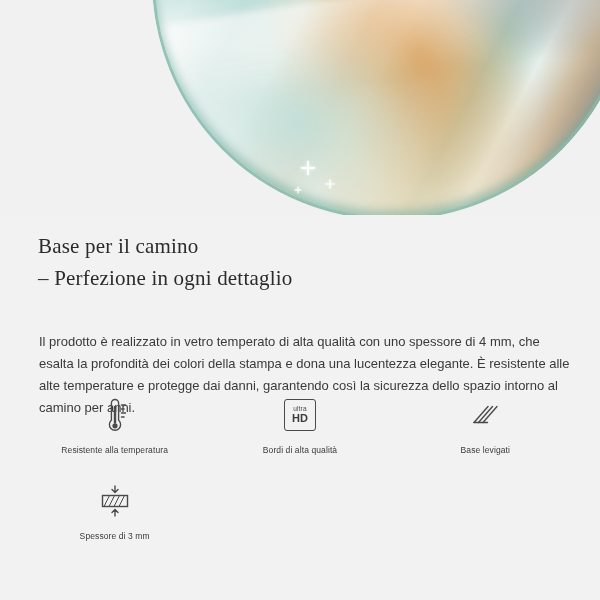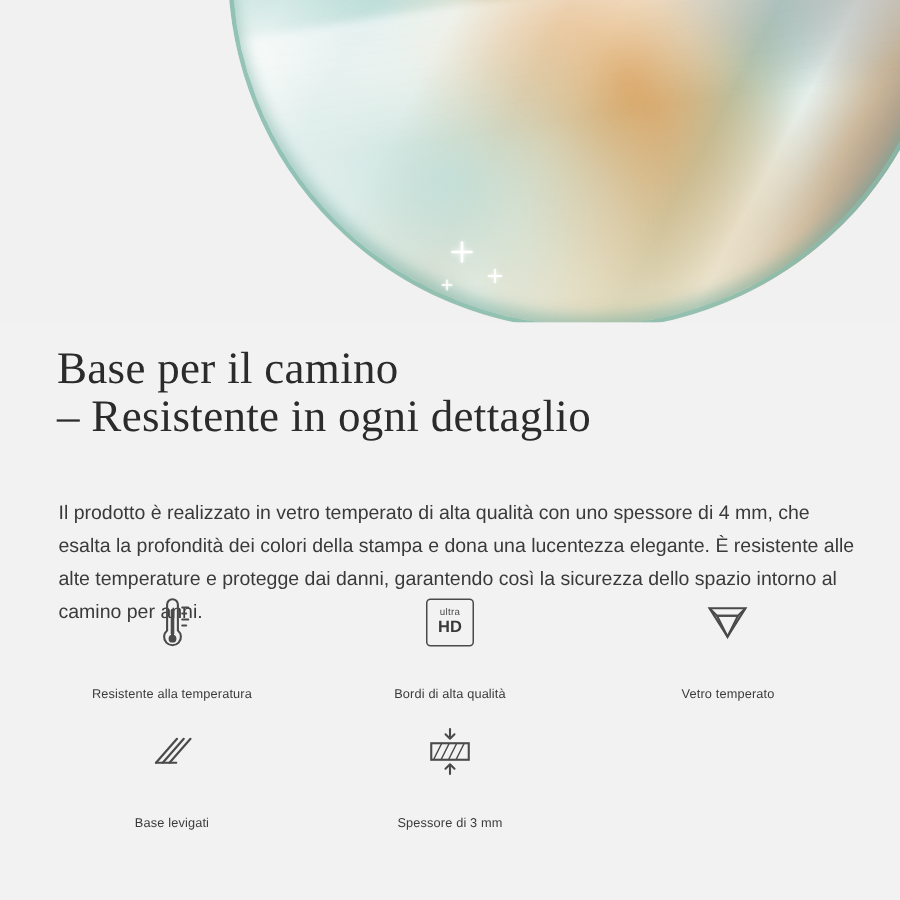--- a/index.html
+++ b/index.html
@@ -155,21 +155,21 @@
     height: 385px;
     background: #f2f2f2;
   }
 
   .headline {
     position: absolute;
     left: 38px;
     top: 15px;
     width: 540px;
     font-family: "Liberation Serif", serif;
-    font-size: 30px;
+    font-size: 21px;
     line-height: 32px;
     color: #2b2b2b;
     font-weight: 400;
     letter-spacing: 0.2px;
   }
   .headline .l2 { display: block; }
 
   .paragraph {
     position: absolute;
     left: 39px;
@@ -198,21 +198,21 @@
     align-items: center;
     justify-content: flex-start;
   }
   .feature .glyph {
     height: 44px;
     display: flex;
     align-items: center;
     justify-content: center;
   }
   .feature .caption {
-    margin-top: 20px;
+    margin-top: 8px;
     font-size: 8.5px;
     color: #3a3a3a;
     text-align: right;
     letter-spacing: 0.1px;
   }
 
   .ultrahd {
     width: 30px;
     height: 30px;
     border: 1.5px solid #4a4a4a;
@@ -253,21 +253,21 @@
     </div>
     <span class="sparkle s1"></span>
     <span class="sparkle s2"></span>
     <span class="sparkle s3"></span>
   </div>
 
   <div class="content">
 
     <div class="headline">
       <span>Base per il camino</span>
-      <span class="l2">– Resistente in ogni dettaglio</span>
+      <span class="l2">– Perfezione in ogni dettaglio</span>
     </div>
 
     <p class="paragraph">Il prodotto è realizzato in vetro temperato di alta qualità con uno spessore di 4 mm, che esalta la profondità dei colori della stampa e dona una lucentezza elegante. È resistente alle alte temperature e protegge dai danni, garantendo così la sicurezza dello spazio intorno al camino per anni.</p>
 
     <div class="features">
 
       <div class="feature">
         <div class="glyph">
           <svg width="40" height="42" viewBox="0 0 40 42" fill="none" stroke="#4a4a4a" stroke-width="1.4">
             <path d="M20 5.5a3.6 3.6 0 0 0-3.6 3.6v17.2a5.6 5.6 0 1 0 7.2 0V9.1A3.6 3.6 0 0 0 20 5.5z"></path>
@@ -283,31 +283,20 @@
         <div class="glyph">
           <div class="ultrahd">
             <span class="u">ultra</span>
             <span class="hd">HD</span>
           </div>
         </div>
         <div class="caption">Bordi di alta qualità</div>
       </div>
 
 
-      <div class="feature">
-        <div class="glyph">
-          <svg width="40" height="36" viewBox="0 0 40 36" fill="none" stroke="#4a4a4a" stroke-width="1.4">
-            <path d="M8 8.5h24l-12 19L8 8.5z"></path>
-            <path d="M8 8.5l5 5h14l5-5"></path>
-            <path d="M13 13.5l7 14 7-14"></path>
-            <path d="M13 13.5h14"></path>
-          </svg>
-        </div>
-        <div class="caption">Vetro temperato</div>
-      </div>
 
       <div class="feature">
         <div class="glyph">
           <svg width="40" height="34" viewBox="0 0 40 34" fill="none" stroke="#4a4a4a" stroke-width="1.4">
             <path d="M9 24.5 23 8.5" stroke-linecap="round"></path>
             <path d="M13.5 24.5 27.5 8.5" stroke-linecap="round"></path>
             <path d="M18 24.5 32 8.5" stroke-linecap="round"></path>
             <path d="M9 24.5h13.5" stroke-linecap="round"></path>
           </svg>
         </div>

